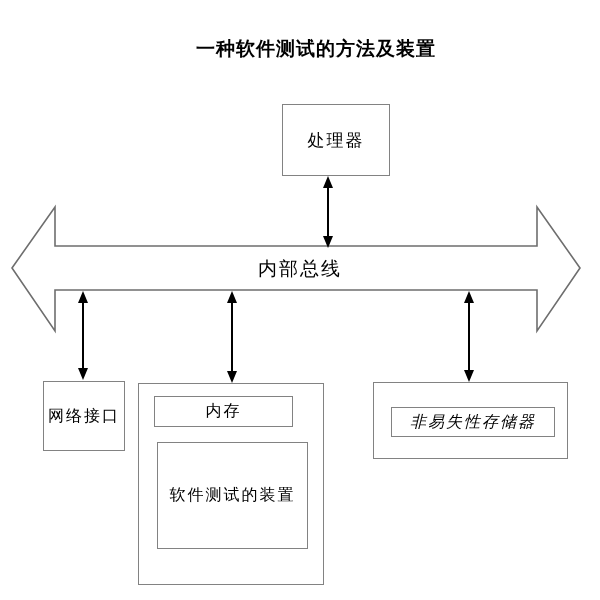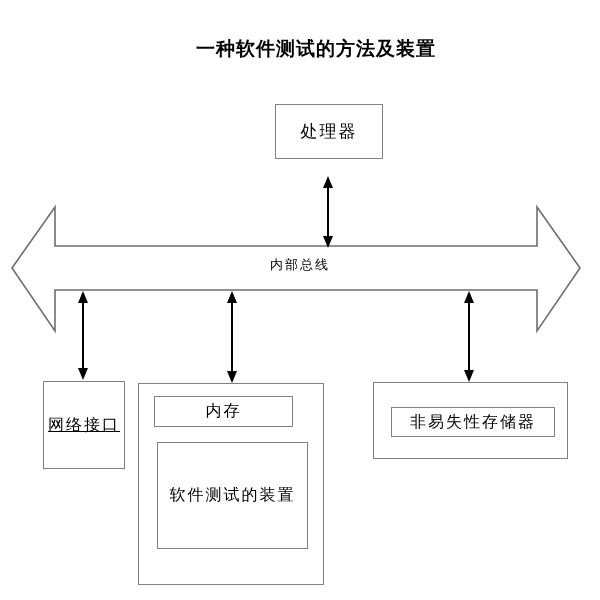--- a/index.html
+++ b/index.html
@@ -39,35 +39,35 @@
     font-size:16px;
     letter-spacing:2px;
     box-sizing:border-box;
   }
   .box.container{background:transparent;}
   .bus-svg{position:absolute;left:0;top:200px;}
   .bus-label{
     position:absolute;
     left:230px;top:256px;width:140px;
     text-align:center;
-    font-size:13px;
+    font-size:19px;
     letter-spacing:2px;
   }
   .varrow{position:absolute;overflow:visible;}
   .varrow line{stroke:var(--arrow);stroke-width:2;}
   .varrow polygon{fill:var(--arrow);}
 </style>
 </head>
 <body>
 
 <div class="canvas">
 
   <h1 class="title">一种软件测试的方法及装置</h1>
 
-  <div class="box" style="left:275px;top:104px;width:108px;height:55px;font-size:17px;">
+  <div class="box" style="left:282px;top:104px;width:108px;height:72px;font-size:17px;">
     <span>处理器</span>
   </div>
 
   <svg class="bus-svg" width="600" height="140" viewBox="0 0 600 140">
     <polygon points="12,68 55,7 55,46 537,46 537,7 580,68 537,131 537,90 55,90 55,131" fill="#ffffff" stroke="#6e6e6e" stroke-width="1.6"></polygon>
   </svg>
   <div class="bus-label">内部总线</div>
 
   <svg class="varrow" style="left:320px;top:176px;" width="16" height="72" viewBox="0 0 16 72">
     <line x1="8" y1="7" x2="8" y2="65"></line>
@@ -86,33 +86,33 @@
     <polygon points="8,0 3,12 13,12"></polygon>
     <polygon points="8,92 3,80 13,80"></polygon>
   </svg>
 
   <svg class="varrow" style="left:461px;top:291px;" width="16" height="91" viewBox="0 0 16 91">
     <line x1="8" y1="7" x2="8" y2="84"></line>
     <polygon points="8,0 3,12 13,12"></polygon>
     <polygon points="8,91 3,79 13,79"></polygon>
   </svg>
 
-  <div class="box" style="left:43px;top:381px;width:82px;height:88px;text-decoration:underline;">
+  <div class="box" style="left:43px;top:381px;width:82px;height:70px;">
     <span>网络接口</span>
   </div>
 
   <div class="box container" style="left:138px;top:383px;width:186px;height:202px;"></div>
 
   <div class="box" style="left:154px;top:396px;width:139px;height:31px;">
     <span>内存</span>
   </div>
 
   <div class="box" style="left:157px;top:442px;width:151px;height:107px;align-items:center;">
     <span>软件测试的装置</span>
   </div>
 
   <div class="box container" style="left:373px;top:382px;width:195px;height:77px;"></div>
 
-  <div class="box" style="left:391px;top:407px;width:164px;height:30px;">
+  <div class="box" style="left:391px;top:407px;width:164px;height:30px;font-style:italic;">
     <span>非易失性存储器</span>
   </div>
 
 </div>
 
 </body></html>

